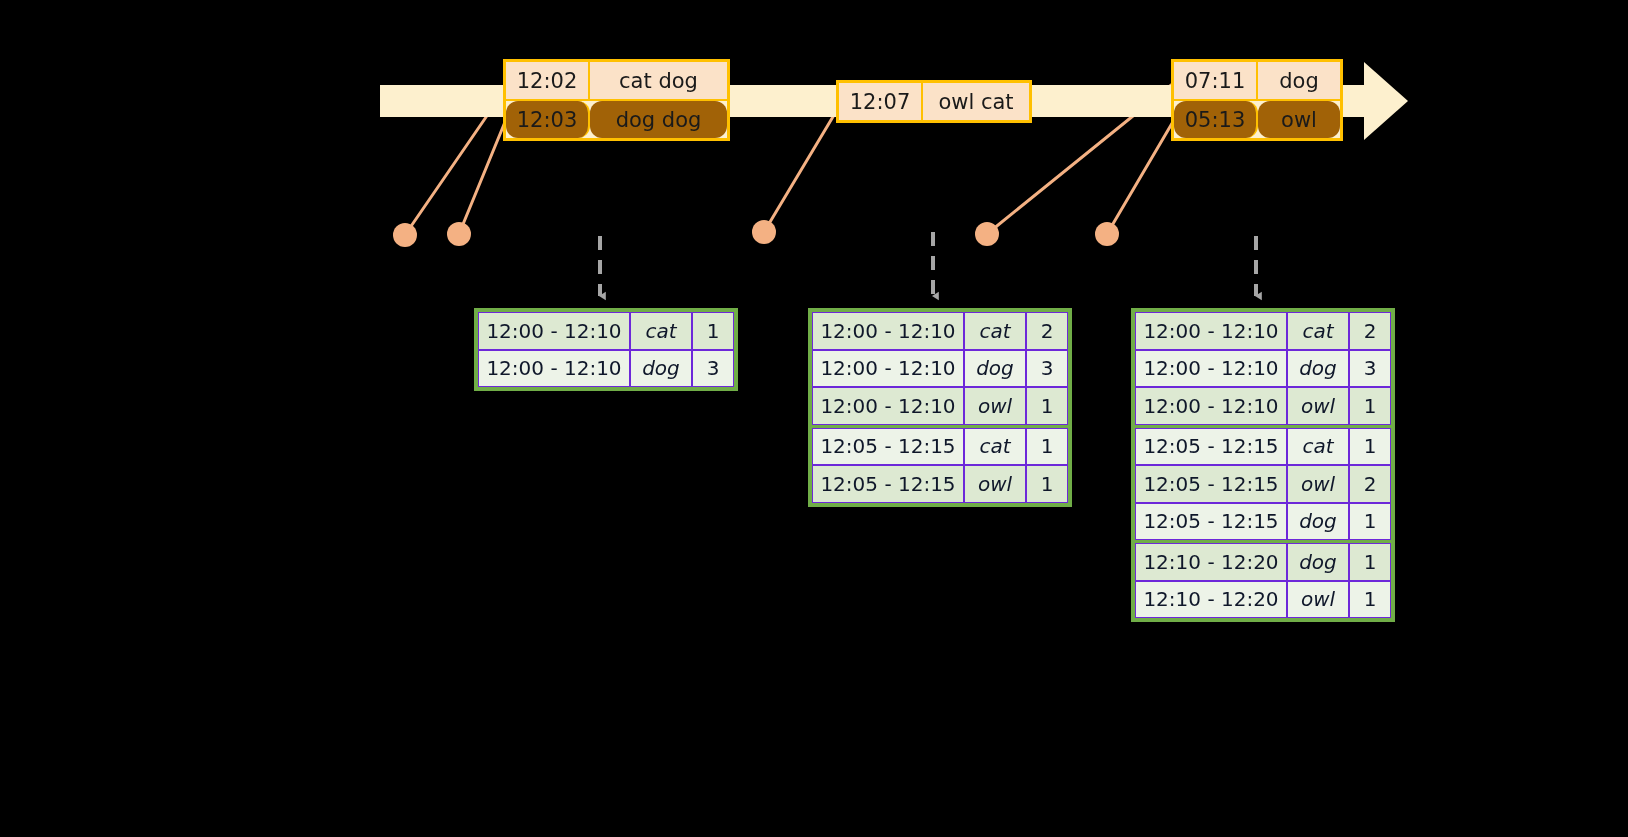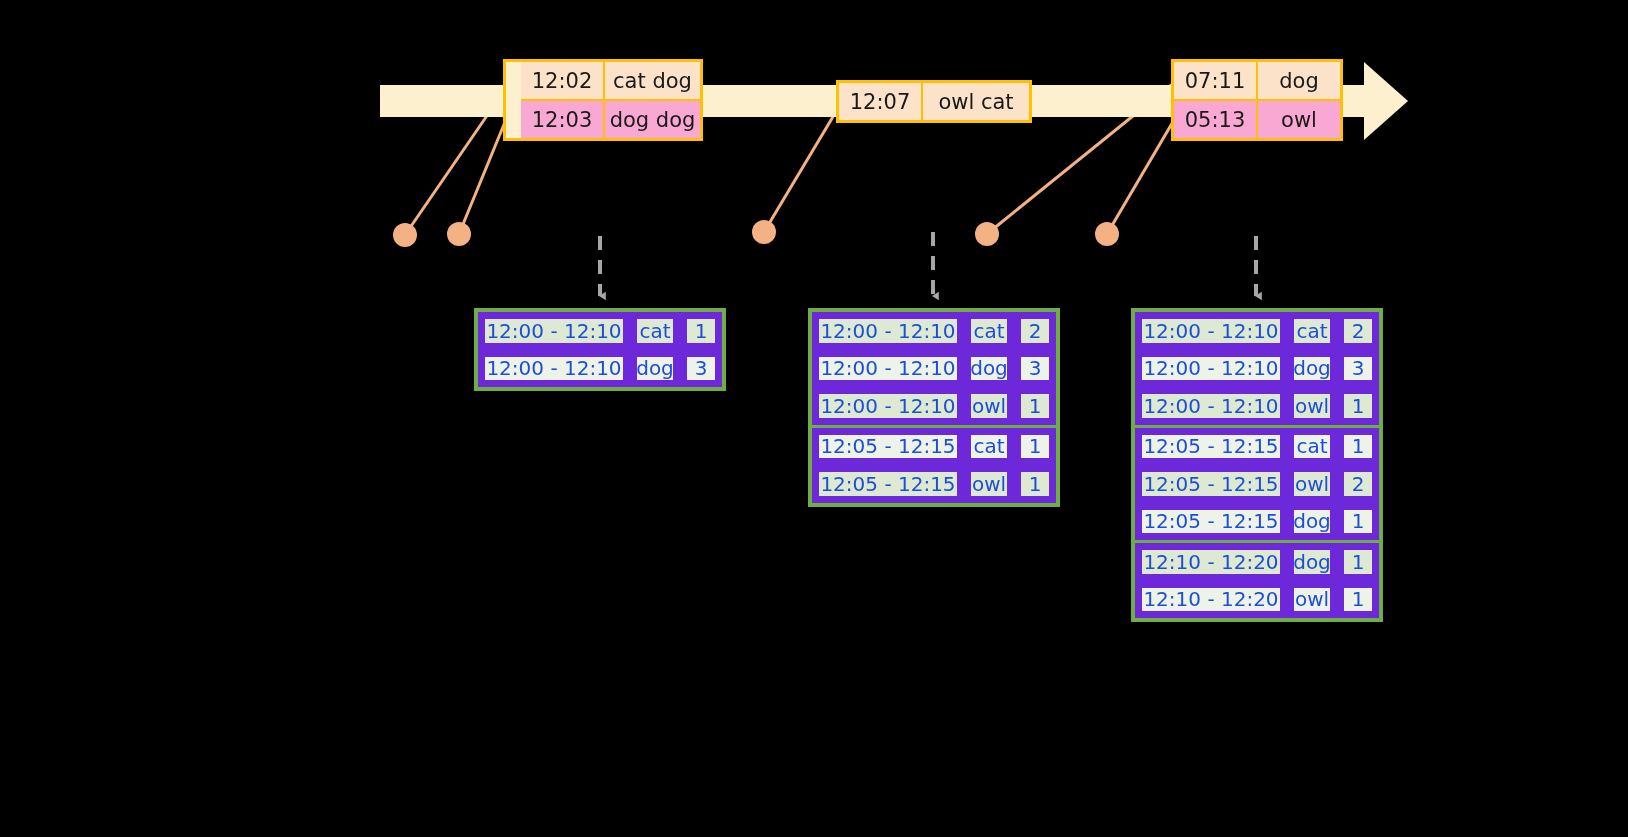--- a/index.html
+++ b/index.html
@@ -72,46 +72,46 @@
     white-space: nowrap;
   }
   .event-cell.time {
     width: 84px;
     border-right: 2px solid #ffc000;
   }
   .event-cell.payload {
     flex: 1;
   }
   .ev-shade-a { background: #fbe2c8; }
-  .ev-shade-b { background: #f9a8d4; }
+  .ev-shade-b { background: #a16207; border-radius: 12px; }
 
   
   .result-table {
     position: absolute;
     border: 4px solid #70ad47;
     box-sizing: border-box;
     background: #70ad47;
   }
   .res-row {
     display: flex;
     box-sizing: border-box;
   }
   .res-cell {
     box-sizing: border-box;
     display: flex;
     align-items: center;
     justify-content: center;
     font-size: 20px;
-    color: #1d4ed8;
+    color: #0f172a;
     height: 37.5px;
     white-space: nowrap;
-    border: 7px solid #6d28d9;
+    border: 1px solid #6d28d9;
   }
   .res-cell.range  { width: 152px; }
-  .res-cell.key    { width: 50px; }
+  .res-cell.key    { width: 62px; font-style: italic; }
   .res-cell.count  { width: 42px; }
   .rs-shade-a { background: #dde9d2; }
   .rs-shade-b { background: #edf3e8; }
   .grp-sep { border-top: 3px solid #70ad47 !important; }
 </style>
 </head>
 <body>
 
 <div id="stage">
 
@@ -139,21 +139,21 @@
     <g stroke="#a6a6a6" stroke-width="4" fill="none" stroke-dasharray="14 10" marker-end="url(#grayhead)">
       <line x1="600" y1="236" x2="600" y2="296"></line>
       <line x1="933" y1="232" x2="933" y2="296"></line>
       <line x1="1256" y1="236" x2="1256" y2="296"></line>
     </g>
   </svg>
 
   <div class="timeline-bar"></div>
   <div class="timeline-head"></div>
 
-  <div class="event-box" style="left:503px; top:59px; width:200px;padding-left:15px;">
+  <div class="event-box" style="left:503px; top:59px; width:227px;">
     <div class="event-row">
       <div class="event-cell time ev-shade-a">12:02</div>
       <div class="event-cell payload ev-shade-a">cat dog</div>
     </div>
     <div class="event-row">
       <div class="event-cell time ev-shade-b">12:03</div>
       <div class="event-cell payload ev-shade-b">dog dog</div>
     </div>
   </div>
 

